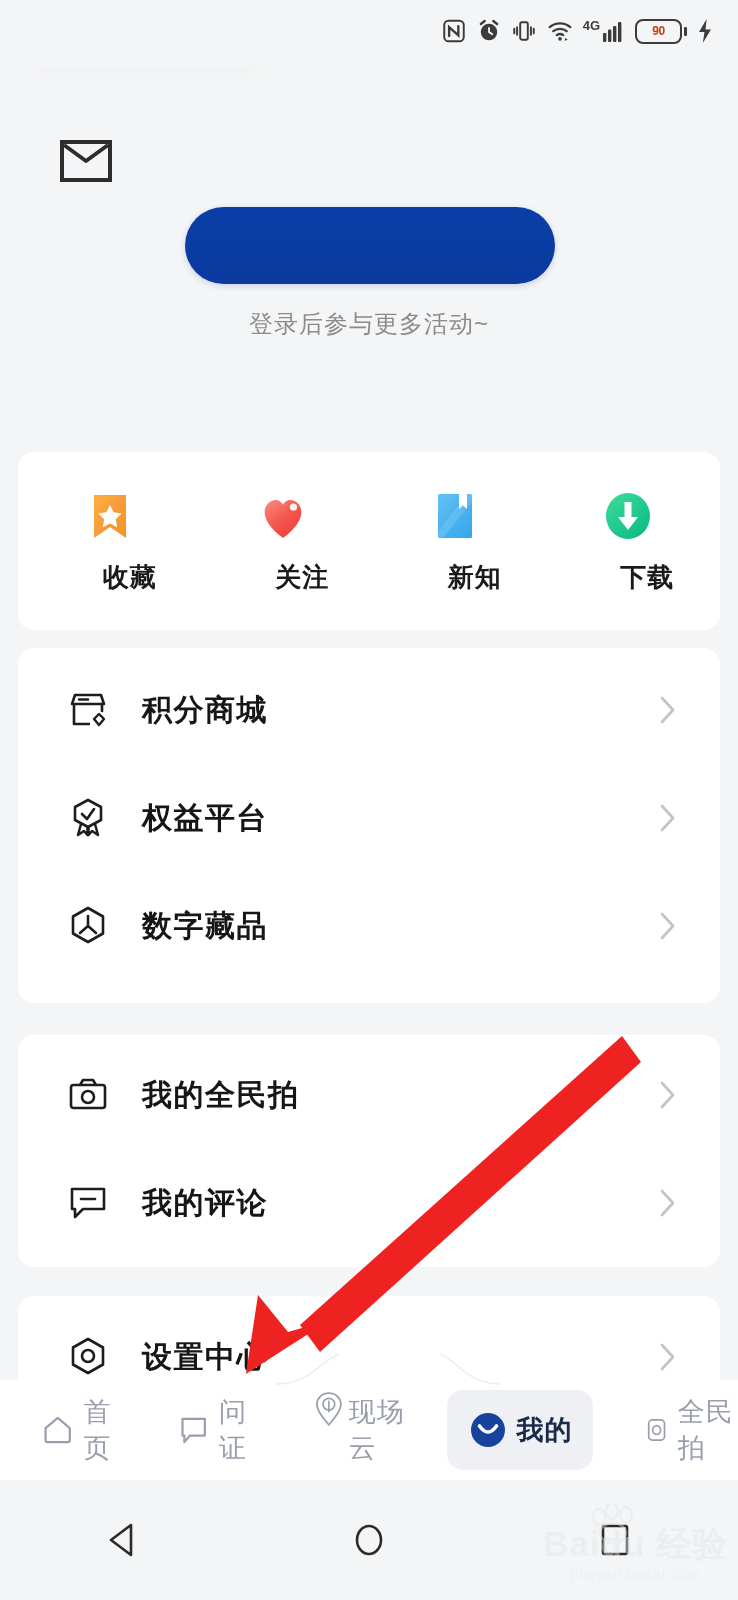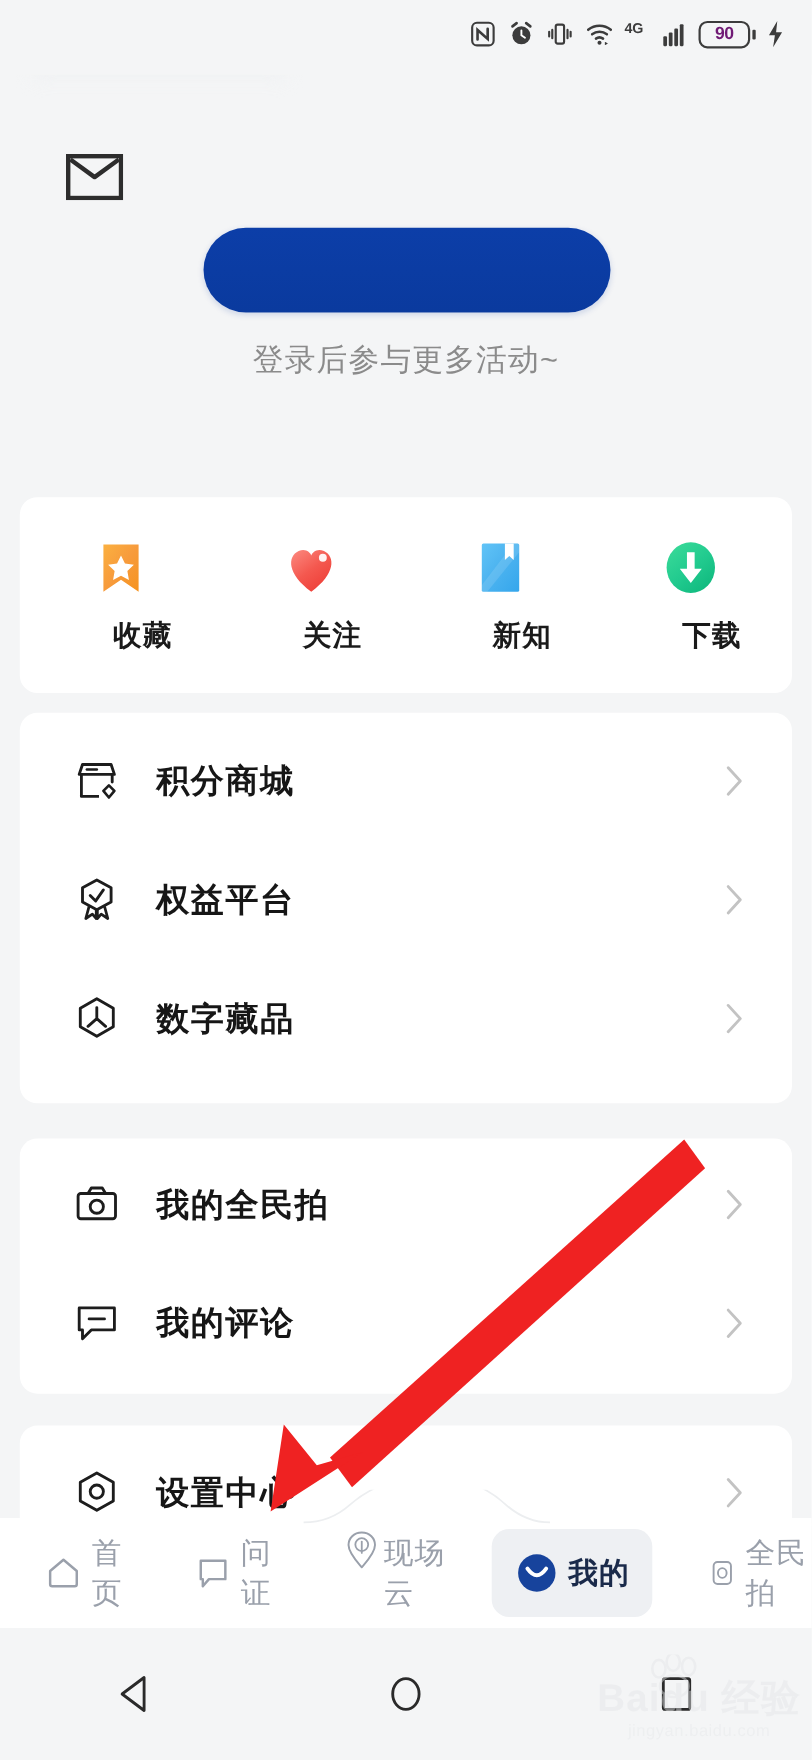--- a/index.html
+++ b/index.html
@@ -29,21 +29,21 @@
   .status-icons svg { display: block; }
   .batt-wrap { display: flex; align-items: center; gap: 2px; }
   .batt-box {
     position: relative;
     width: 47px; height: 25px;
     border: 2.4px solid #3c3c3c;
     border-radius: 8px;
     display: flex; align-items: center; justify-content: center;
   }
   .batt-box span {
-    font-size: 16px; font-weight: bold; color: #701a75;
+    font-size: 12px; font-weight: bold; color: #c2410c;
     line-height: 1; letter-spacing: -0.3px;
   }
   .batt-nub {
     width: 3px; height: 9px; background: #3c3c3c; border-radius: 1px;
   }
 
   
   .mail-icon {
     position: absolute; left: 60px; top: 140px;
     width: 52px; height: 42px;
@@ -53,21 +53,21 @@
     width: 370px; height: 77px;
     background: linear-gradient(180deg,#0c3ea8 0%, #0a3a9e 100%);
     border-radius: 39px;
     box-shadow: 0 2px 6px rgba(10,58,158,0.18);
     border: none;
     cursor: pointer;
   }
   .login-hint {
     position: absolute; left: 0; top: 308px; width: 738px;
     text-align: center;
-    font-size: 28px; color: #8b8b8b;
+    font-size: 24px; color: #8b8b8b;
     letter-spacing: 1px;
   }
 
   
   .card {
     position: absolute; left: 18px; width: 702px;
     background: #ffffff;
     border-radius: 16px;
   }
   #card-quick { top: 452px; height: 178px; }
@@ -217,21 +217,21 @@
       </svg>
 
       <svg width="28" height="26" viewBox="0 0 24 24">
         <path d="M2.5 8.4 A15 15 0 0 1 21.5 8.4" fill="none" stroke="#3c3c3c" stroke-width="2.1" stroke-linecap="round"></path>
         <path d="M5.8 12.2 A10 10 0 0 1 18.2 12.2" fill="none" stroke="#3c3c3c" stroke-width="2.1" stroke-linecap="round"></path>
         <path d="M9 15.8 A5.2 5.2 0 0 1 15 15.8" fill="none" stroke="#3c3c3c" stroke-width="2.1" stroke-linecap="round"></path>
         <circle cx="12" cy="19.2" r="1.7" fill="#3c3c3c"></circle>
         <path d="M16.5 18.5 l2.6 1.4 -2.6 1.4 z" fill="#3c3c3c"></path>
       </svg>
 
-      <div style="display:flex;align-items:flex-end;gap:17px;text-align:center;">
+      <div style="display:flex;align-items:flex-end;gap:2px;text-align:center;">
         <span style="font-size:13px;font-weight:bold;color:#3c3c3c;line-height:1;margin-bottom:12px;">4G</span>
         <svg width="24" height="26" viewBox="0 0 24 26">
           <rect x="1" y="15" width="3.4" height="9" fill="#3c3c3c" rx="1"></rect>
           <rect x="6" y="11.5" width="3.4" height="12.5" fill="#3c3c3c" rx="1"></rect>
           <rect x="11" y="8" width="3.4" height="16" fill="#3c3c3c" rx="1"></rect>
           <rect x="16" y="4" width="3.4" height="20" fill="#3c3c3c" rx="1"></rect>
         </svg>
       </div>
 
       <div class="batt-wrap">

